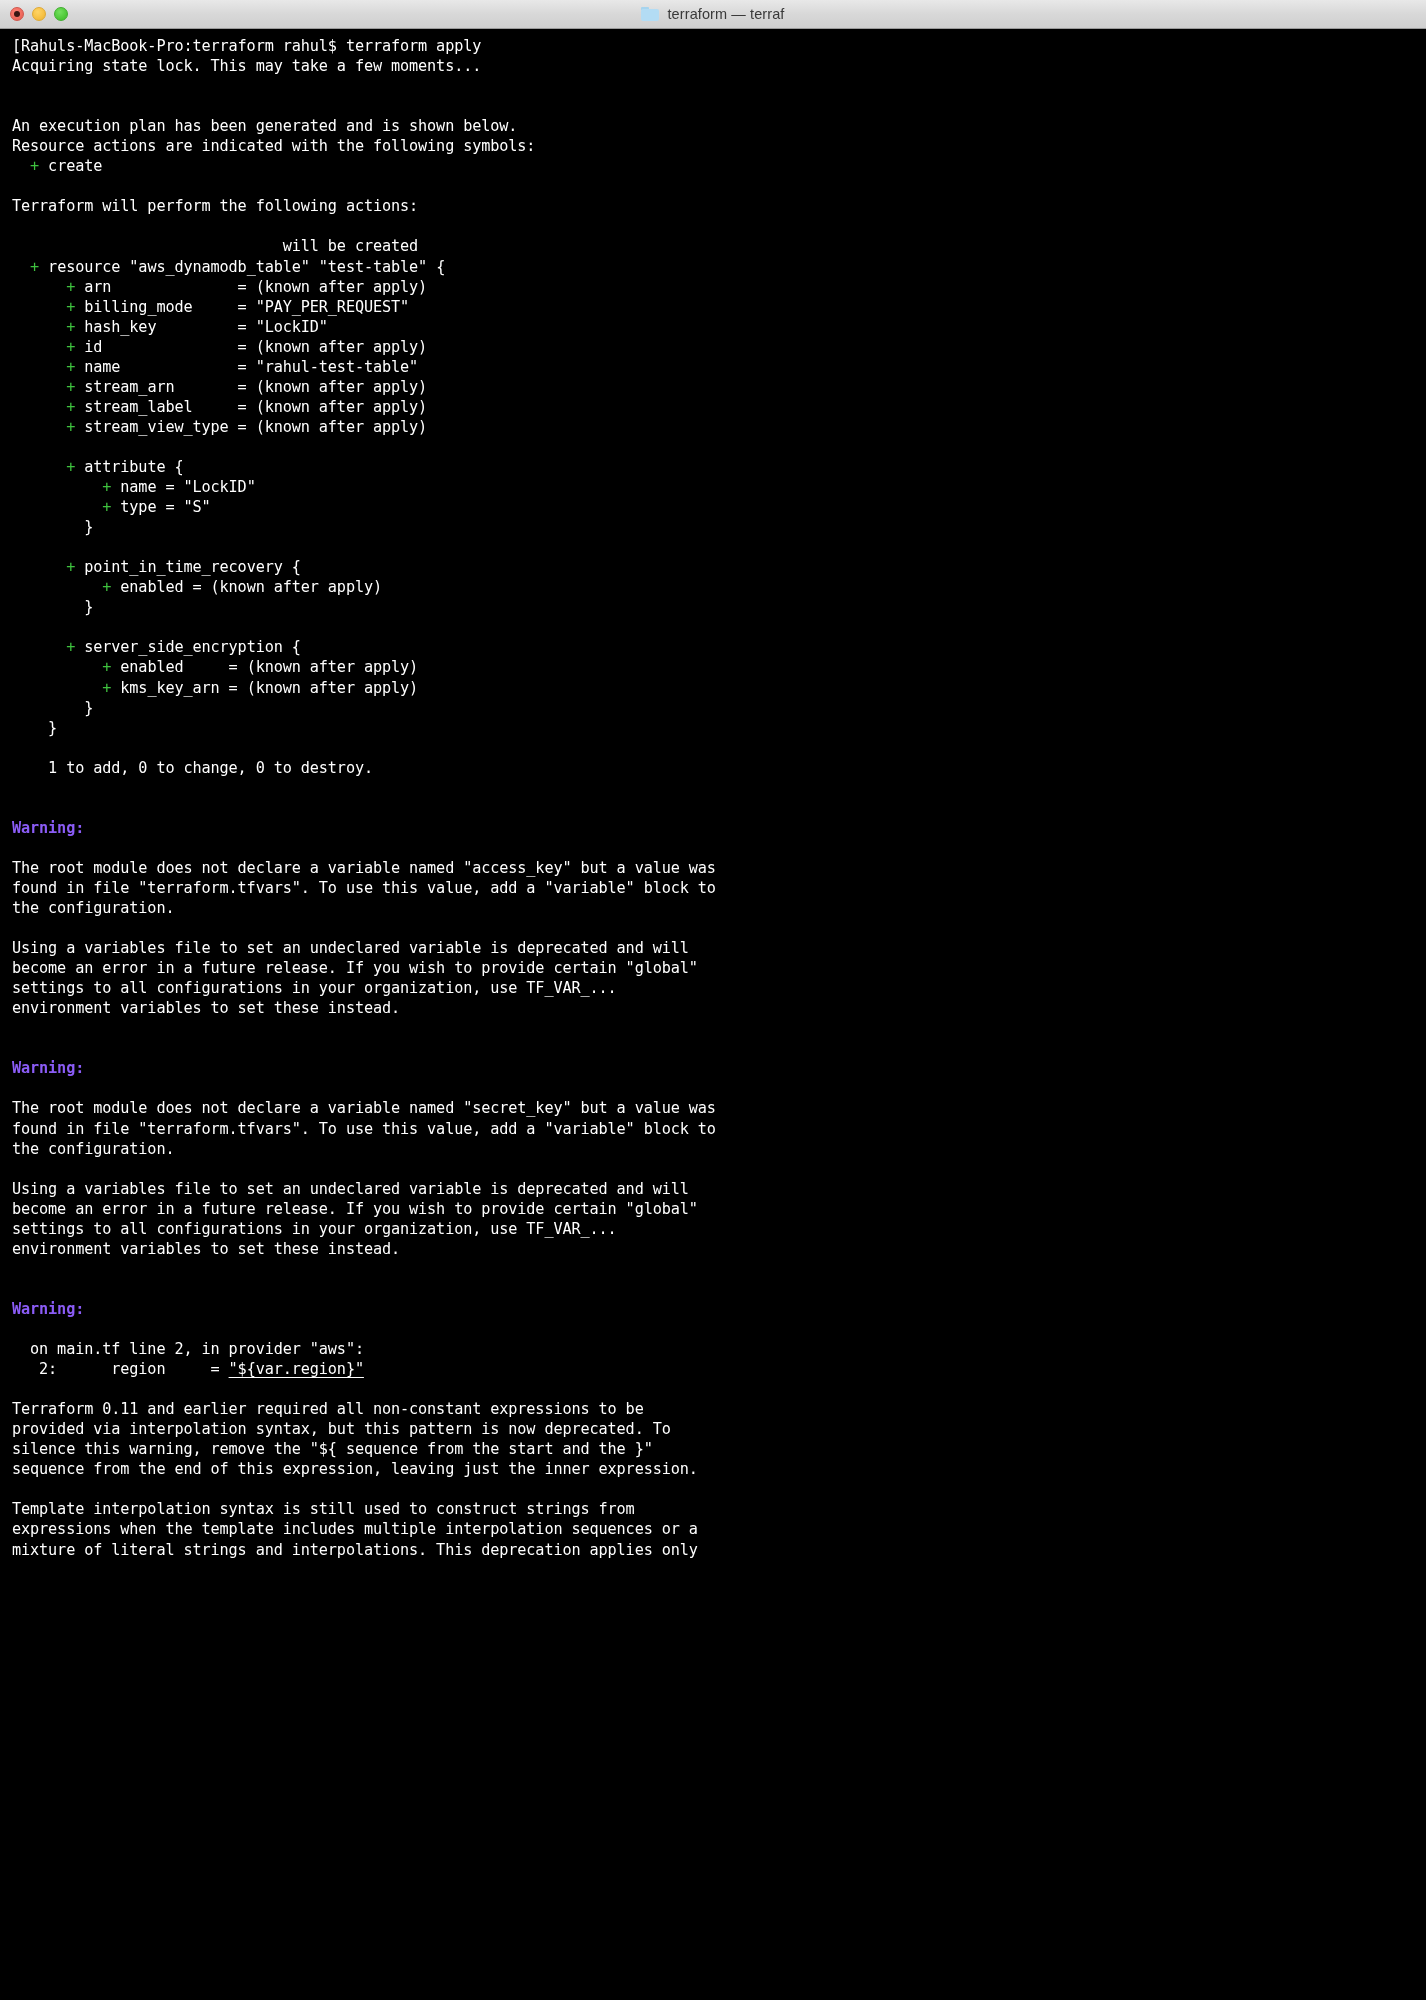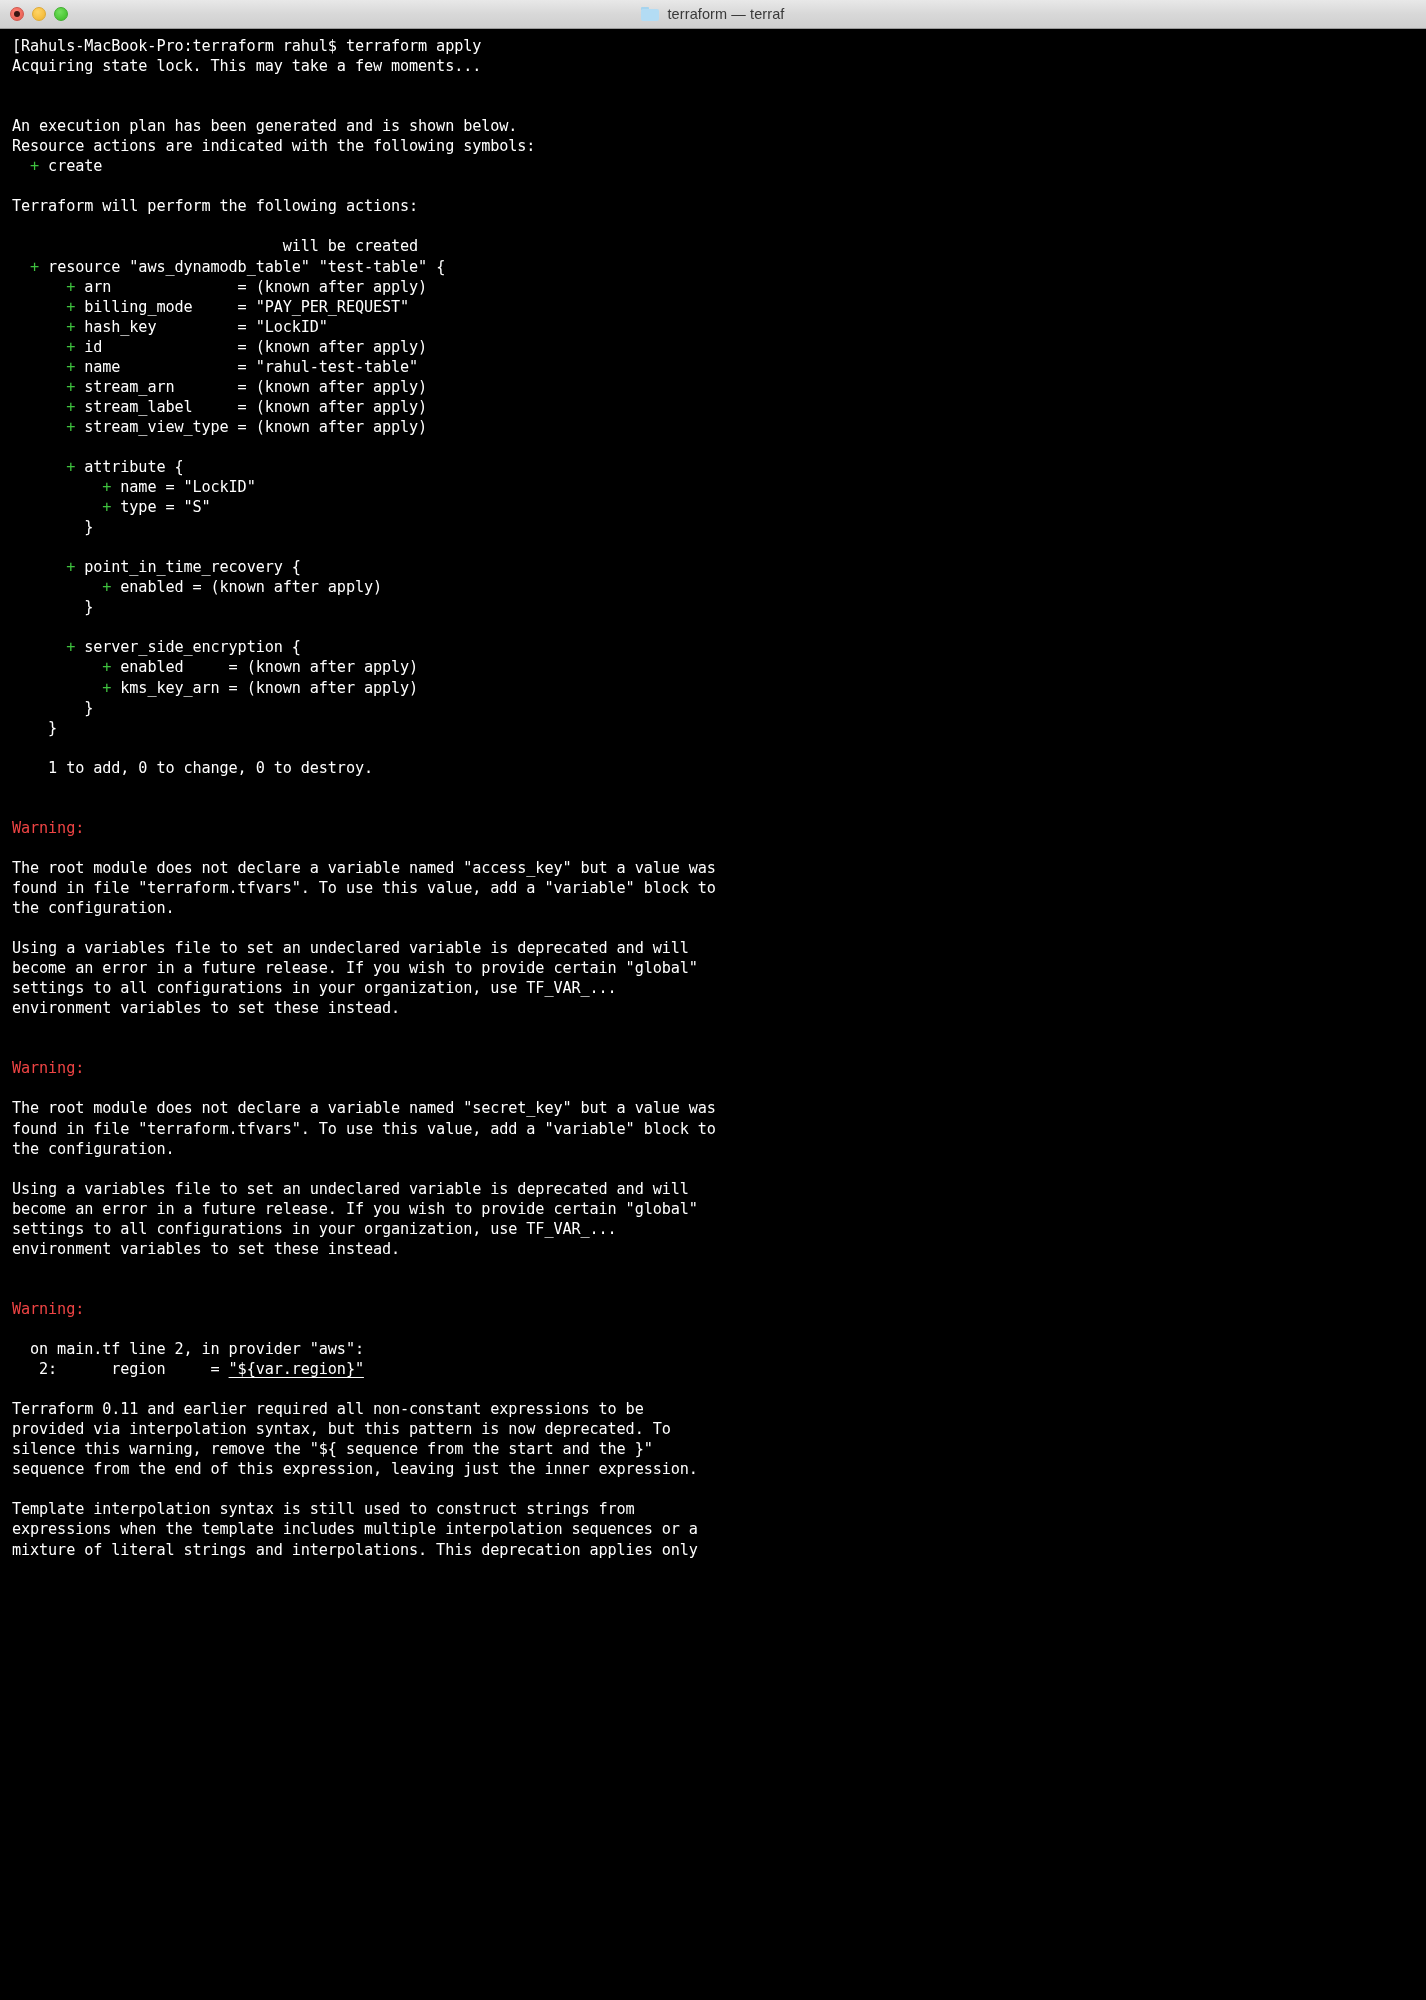--- a/index.html
+++ b/index.html
@@ -109,21 +109,21 @@
     font-size: 15.2px;
     line-height: 20.05px;
     color: #ffffff;
     white-space: pre;
     letter-spacing: -0.12px;
     -webkit-font-smoothing: antialiased;
   }
 
   .line { white-space: pre; min-height: 20.05px; }
   .plus { color: #3fc23f; }
-  .warn { color: #ef4444; }
+  .warn { color: #8b5cf6; font-weight: bold; }
   .uline { text-decoration: underline; text-underline-offset: 3px; }
 </style>
 </head>
 <body>
 
 <div class="window">
 
   <div class="titlebar">
     <div class="traffic-lights">
       <span class="tl tl-close"></span>

